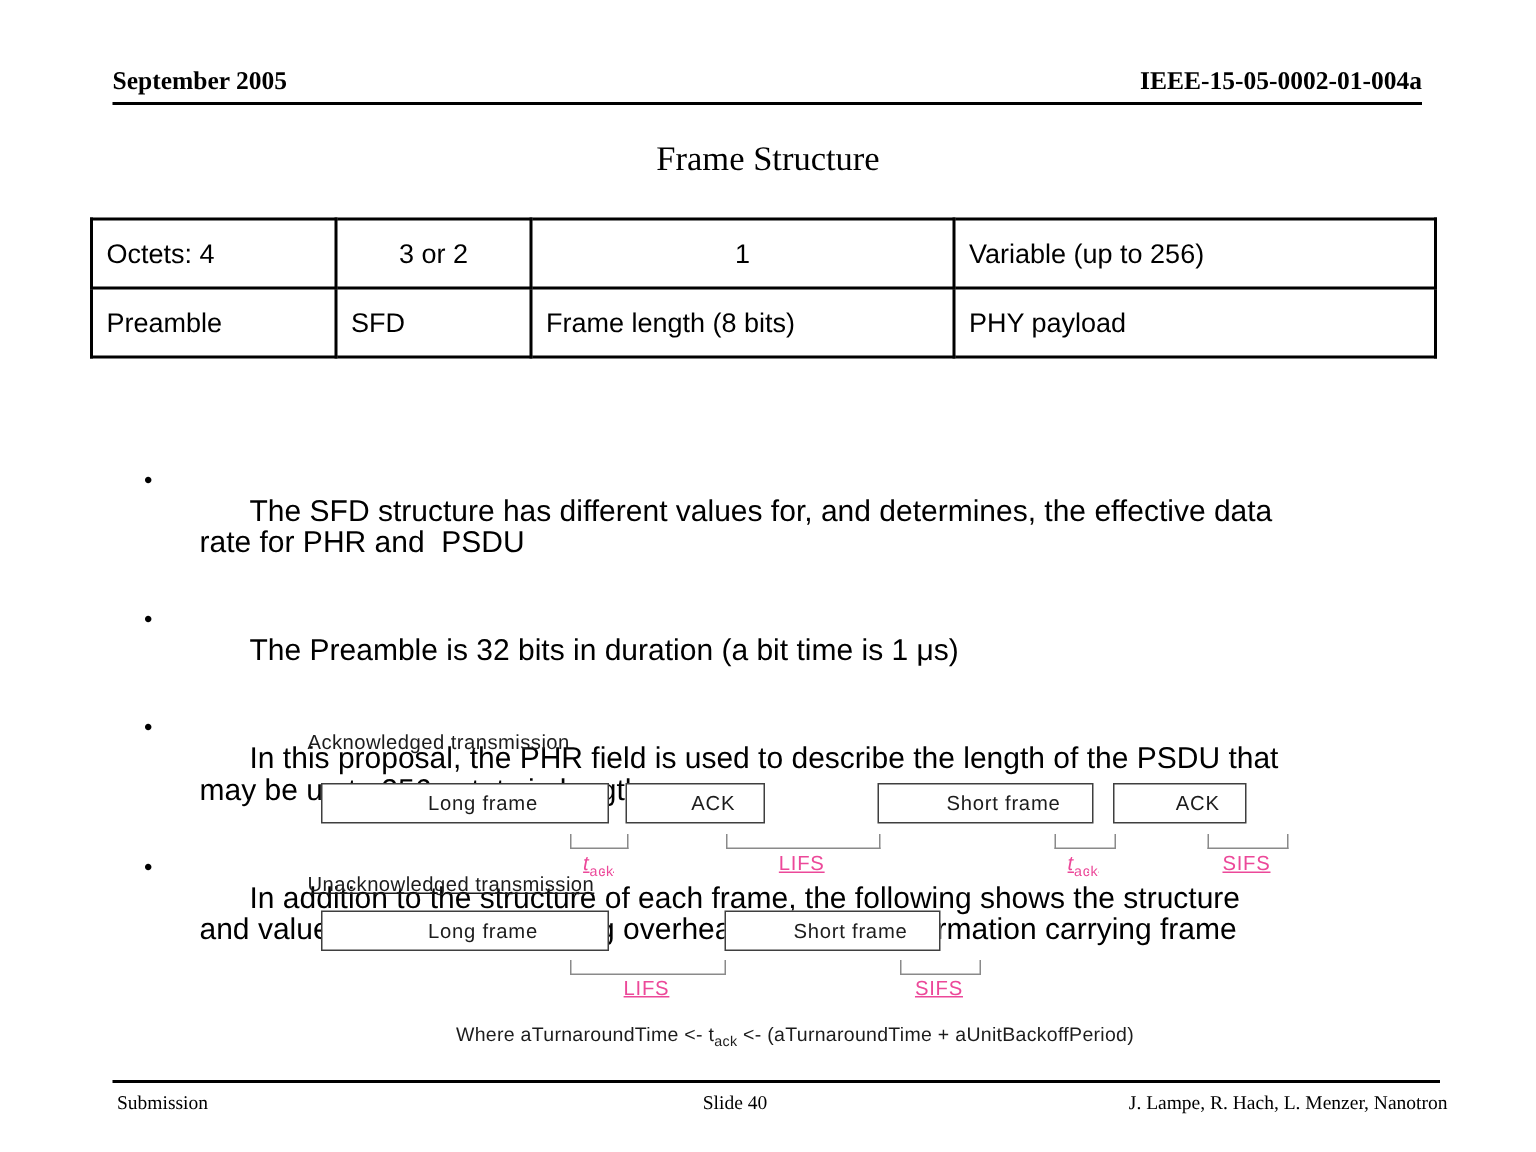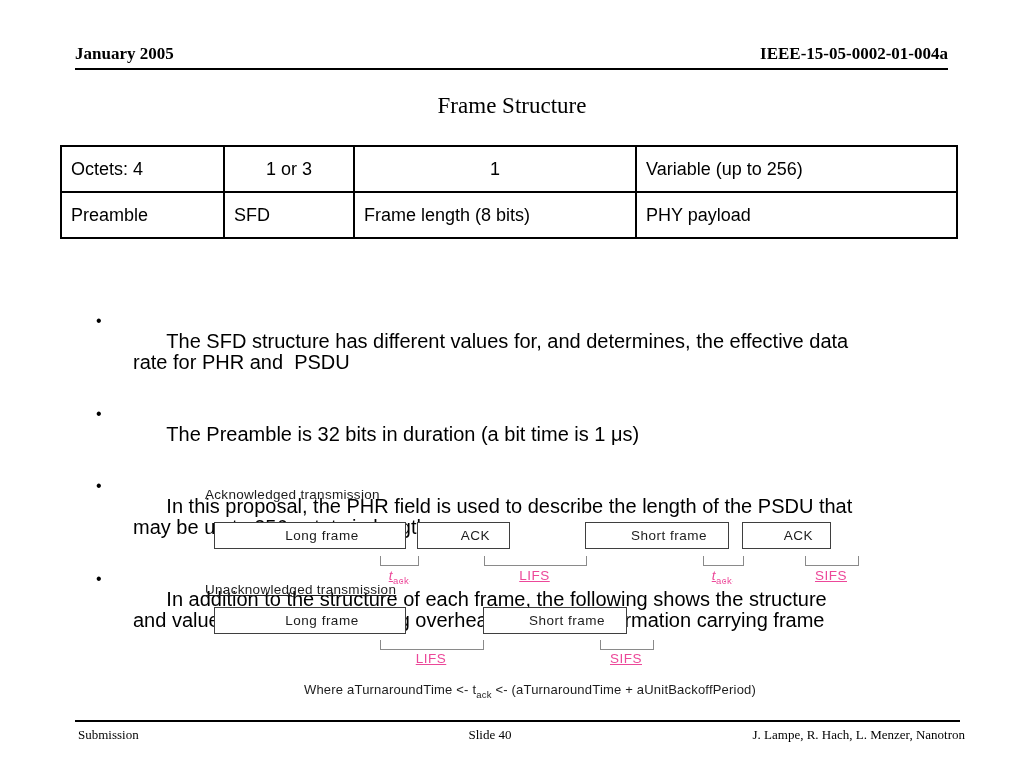--- a/index.html
+++ b/index.html
@@ -48,37 +48,37 @@
   .footer .fleft{position:absolute;left:78px;}
   .footer .fcenter{position:absolute;left:300px;width:380px;text-align:center;}
   .footer .fright{position:absolute;right:59px;}
 </style>
 </head>
 <body>
 
 <div class="slide">
 
   <div class="header">
-    <span class="hleft">January 2005</span>
+    <span class="hleft">September 2005</span>
     <span class="hright">IEEE-15-05-0002-01-004a</span>
   </div>
 
   <div class="slide-title">Frame Structure</div>
 
   <table class="frame">
     <colgroup>
         <col style="width:163px">
         <col style="width:130px">
         <col style="width:282px">
         <col style="width:321px">
       </colgroup>
     <tbody>
         <tr>
       <td>Octets: 4</td>
-      <td class="center">1 or 3</td>
+      <td class="center">3 or 2</td>
       <td class="center">1</td>
       <td>Variable (up to 256)</td>
     </tr>
     <tr>
       <td>Preamble</td>
       <td>SFD</td>
       <td>Frame length (8 bits)</td>
       <td>PHY payload</td>
     </tr>
   </tbody>

